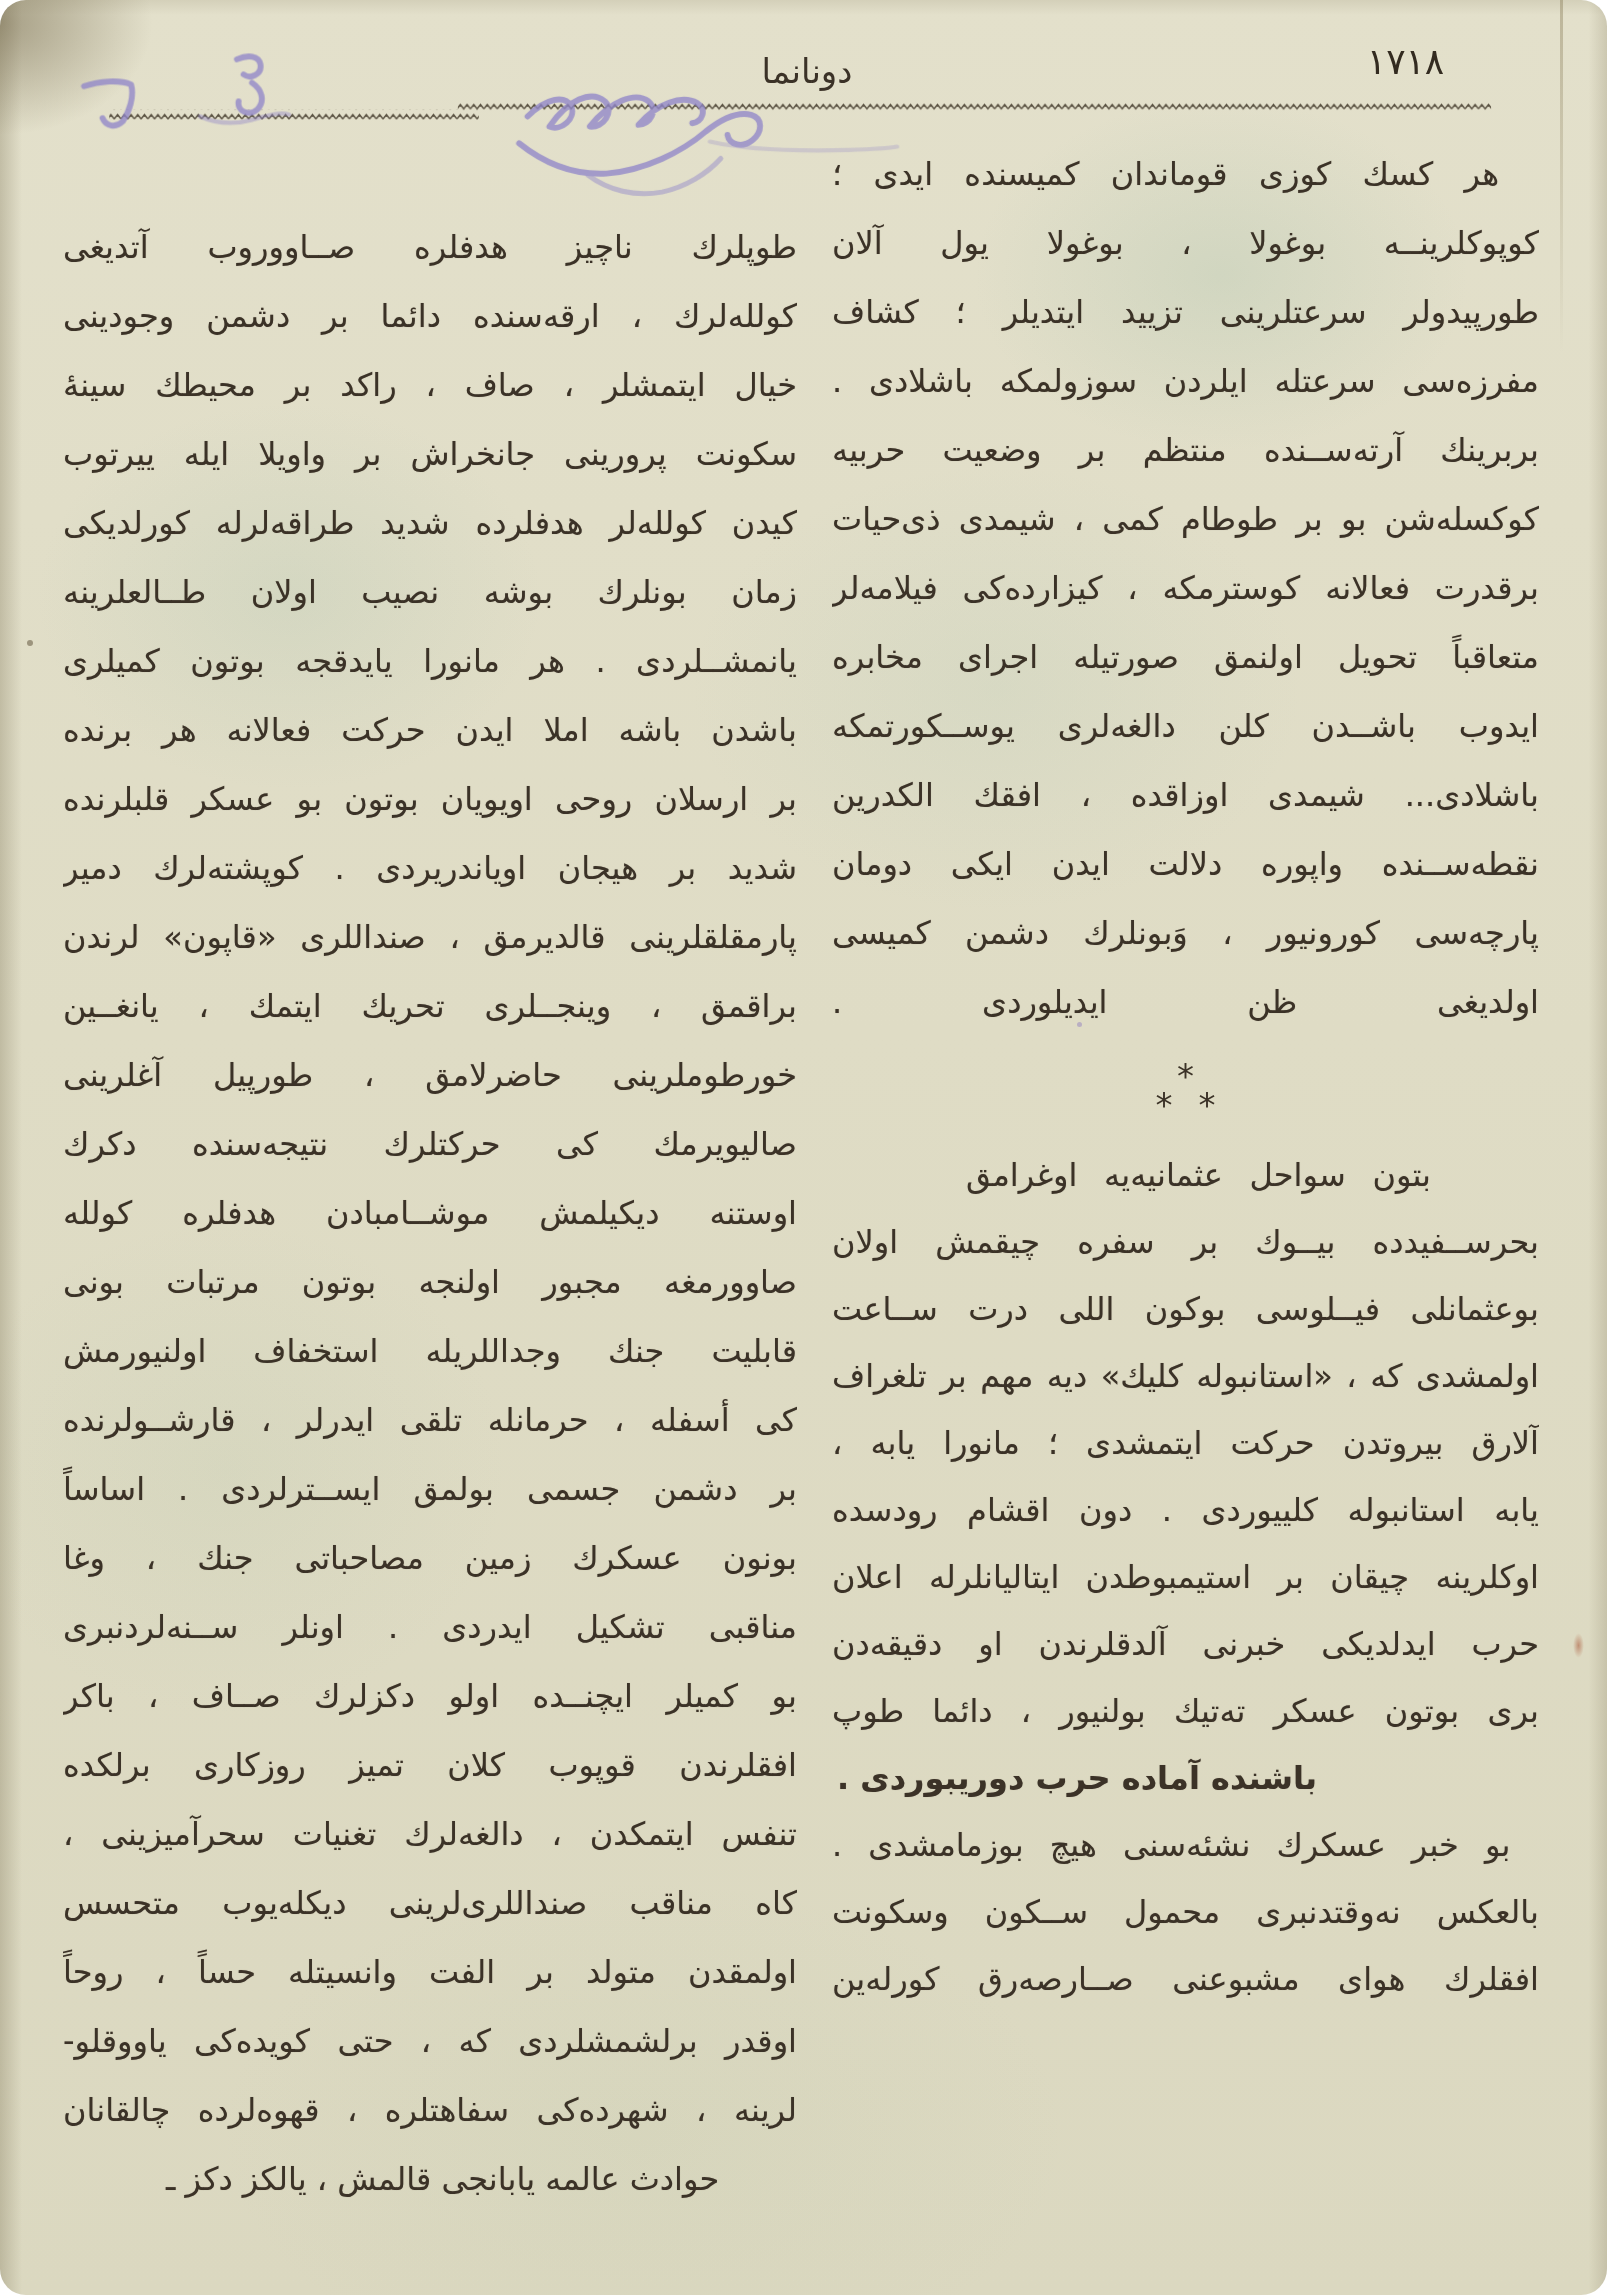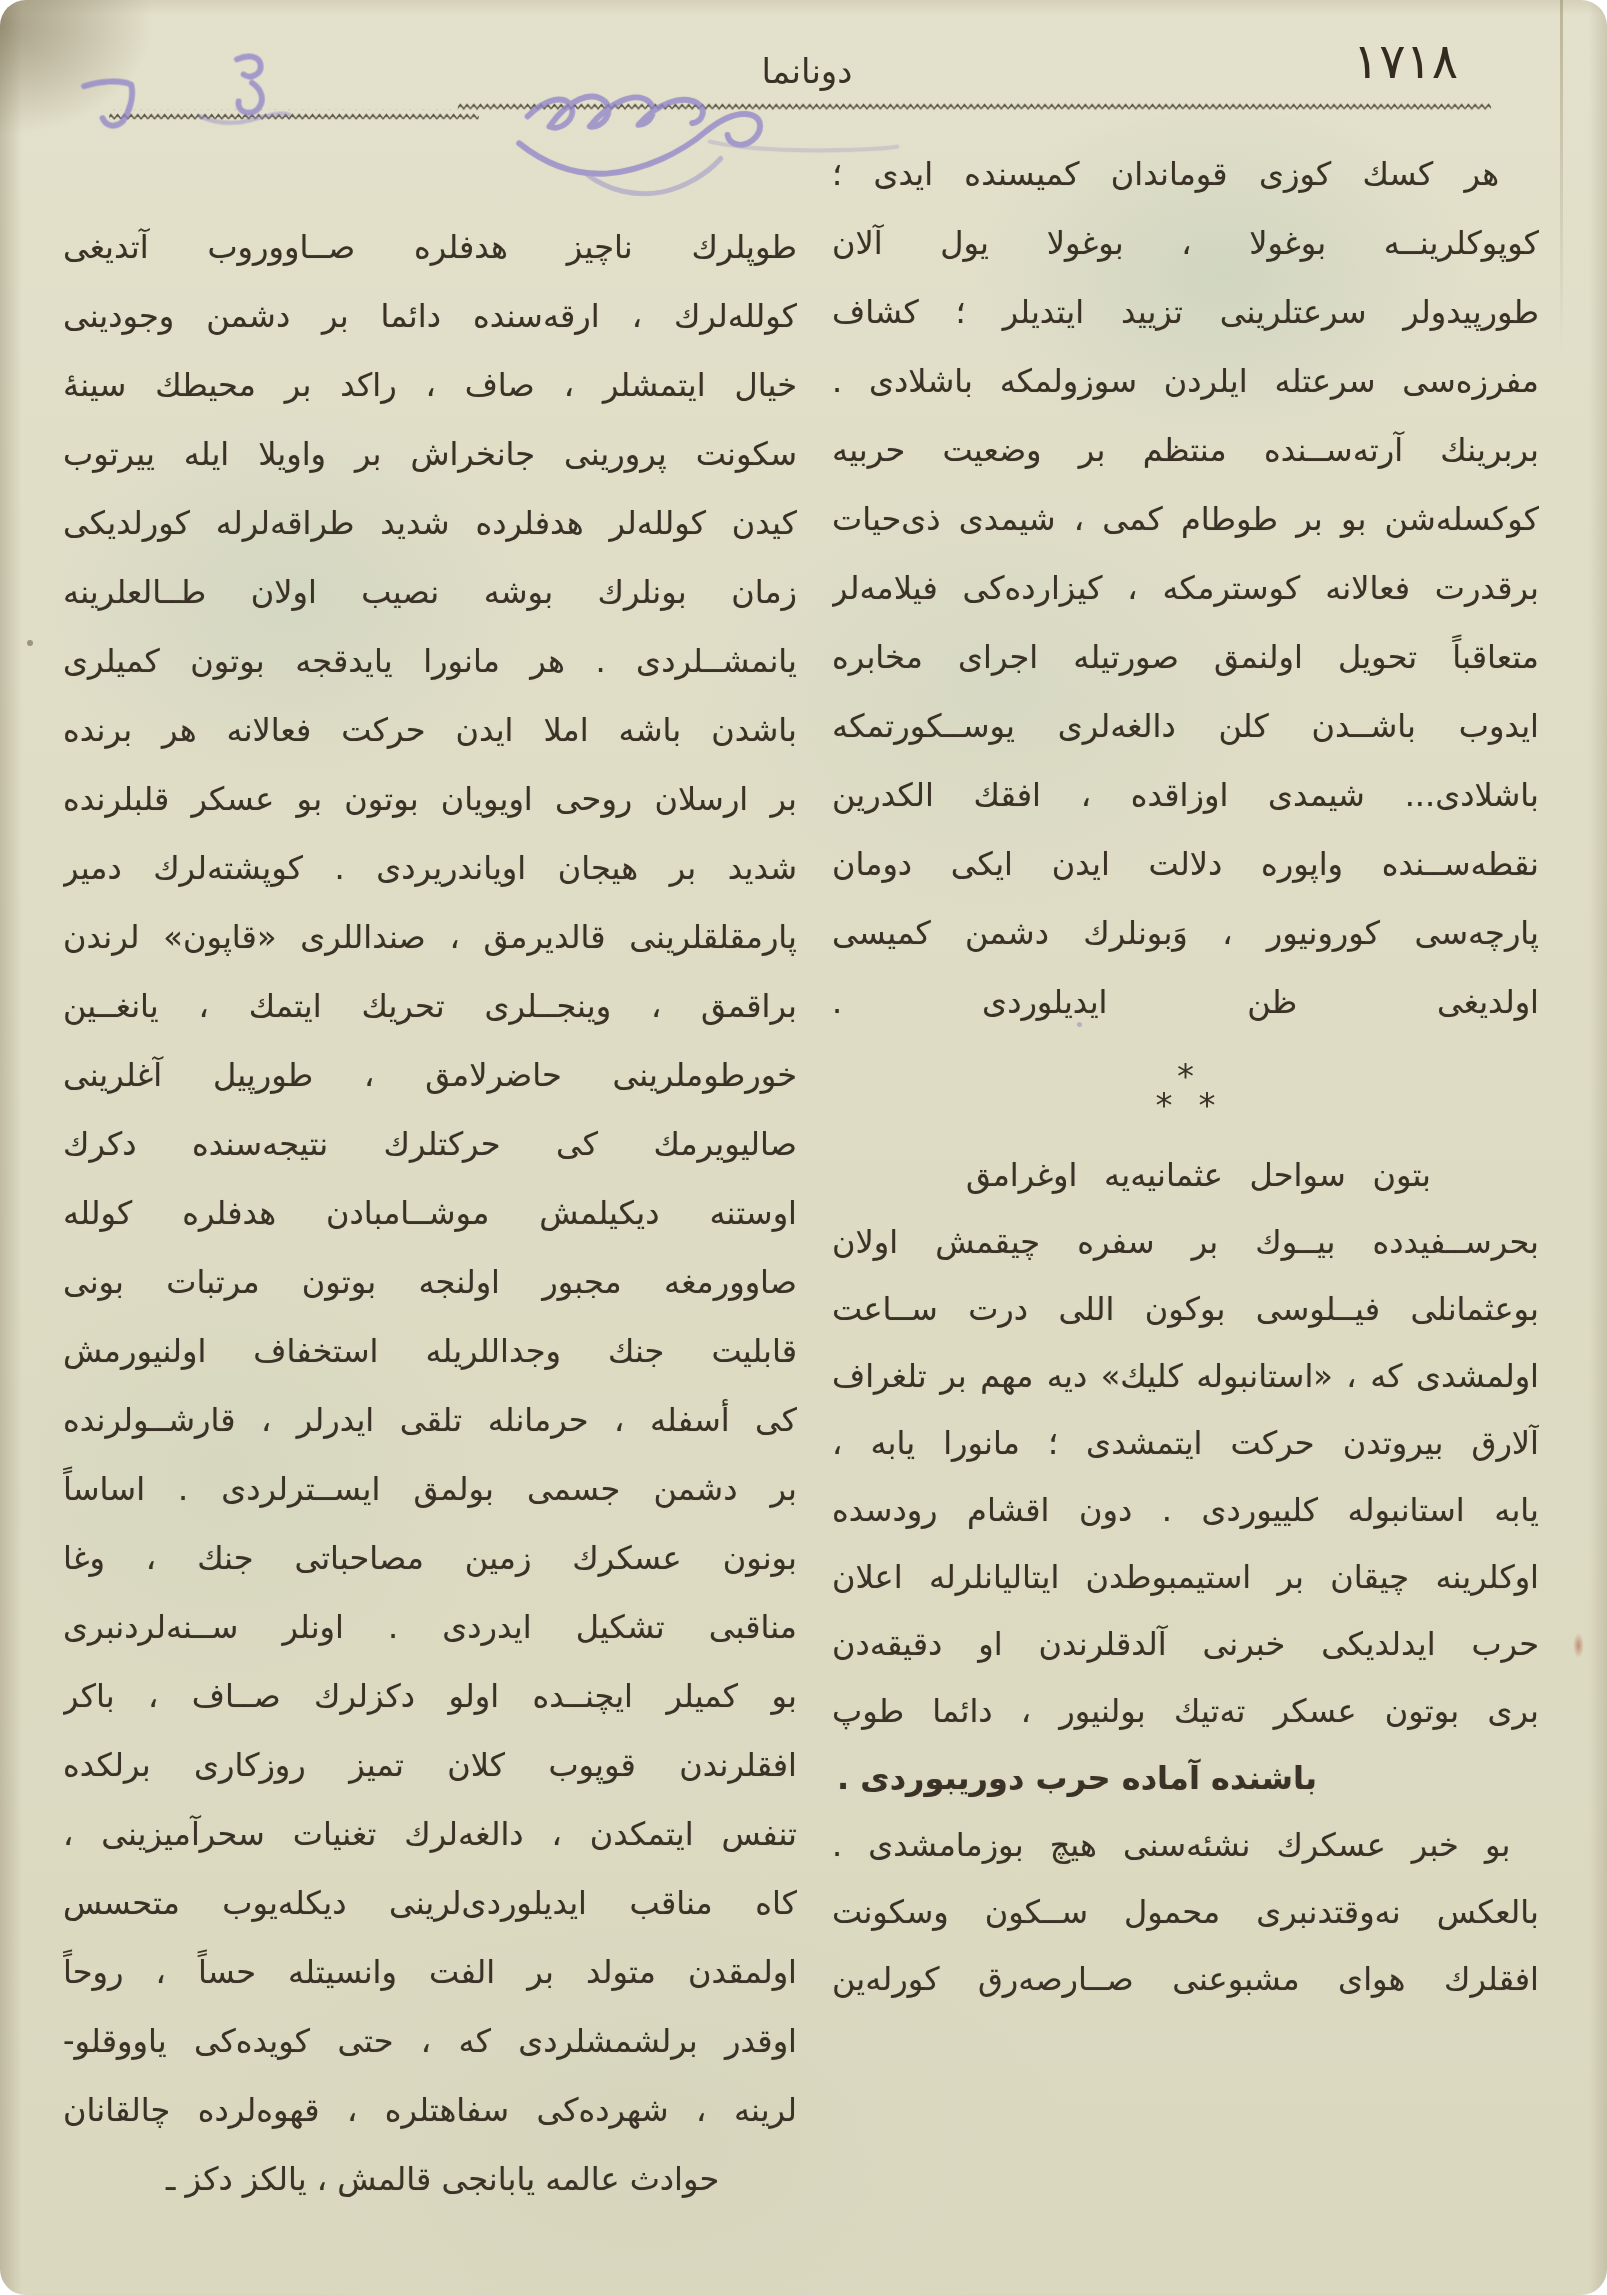--- a/index.html
+++ b/index.html
@@ -20,21 +20,21 @@
       linear-gradient(180deg,#e3e0cb 0%, #dfdcc5 45%, #dbd8c0 100%);
     border-radius: 26px;
   }
   
   .masthead{
     position:absolute;top:42px;left:713px;width:188px;height:59px;
     text-align:center;font-size:34px;line-height:59px;color:#3b3227;
   }
   .pagenum{
     position:absolute;top:34px;left:1330px;width:151px;height:55px;
-    text-align:center;font-size:49px;line-height:55px;color:#332b20;letter-spacing:3.4px;
+    text-align:center;font-size:36px;line-height:55px;color:#332b20;letter-spacing:3.4px;
   }
   .rule-svg{position:absolute;top:81px;left:0;}
   
   .scribble-svg{position:absolute;top:34px;left:0;}
   
   .col{position:absolute;color:#3b3227;}
   .col-right{top:139px;left:832px;width:707px;}
   .col-left{top:212px;left:63px;width:734px;}
   .ln{
     height:69px;line-height:71px;font-size:32px;overflow:hidden;
@@ -147,21 +147,21 @@
         <div class="ln">اوستنه ديكيلمش موشــامبادن هدفلره كولله</div>
         <div class="ln">صاوورمغه مجبور اولنجه بوتون مرتبات بونى</div>
         <div class="ln">قابليت جنك وجداللريله استخفاف اولنيورمش</div>
         <div class="ln">كى أسفله ، حرمانله تلقى ايدرلر ، قارشــولرنده</div>
         <div class="ln">بر دشمن جسمى بولمق ايســترلردى . اساساً</div>
         <div class="ln">بونون عسكرك زمين مصاحباتى جنك ، وغا</div>
         <div class="ln">مناقبى تشكيل ايدردى . اونلر ســنه‌لردنبرى</div>
         <div class="ln">بو كميلر ايچنــده اولو دكزلرك صــاف ، باكر</div>
         <div class="ln">افقلرندن قوپوب كلان تميز روزكارى برلكده</div>
         <div class="ln">تنفس ايتمكدن ، دالغه‌لرك تغنيات سحرآميزينى ،</div>
-        <div class="ln">كاه مناقب ايديلوردى‌لرينى ديكله‌يوب متحسس</div>
+        <div class="ln">كاه مناقب صنداللرى‌لرينى ديكله‌يوب متحسس</div>
         <div class="ln">اولمقدن متولد بر الفت وانسيتله حساً ، روحاً</div>
         <div class="ln">اوقدر برلشمشلردى كه ، حتى كويده‌كى ياووقلو-</div>
         <div class="ln">لرينه ، شهرده‌كى سفاهتلره ، قهوه‌لرده چالقانان</div>
         <div class="ln">حوادث عالمه يابانجى قالمش ، يالكز دكز ـ</div>
       </div>
   </div>
 
   <div class="speck speck-a"></div>
   <div class="speck speck-b"></div>
   <div class="speck speck-c"></div>

